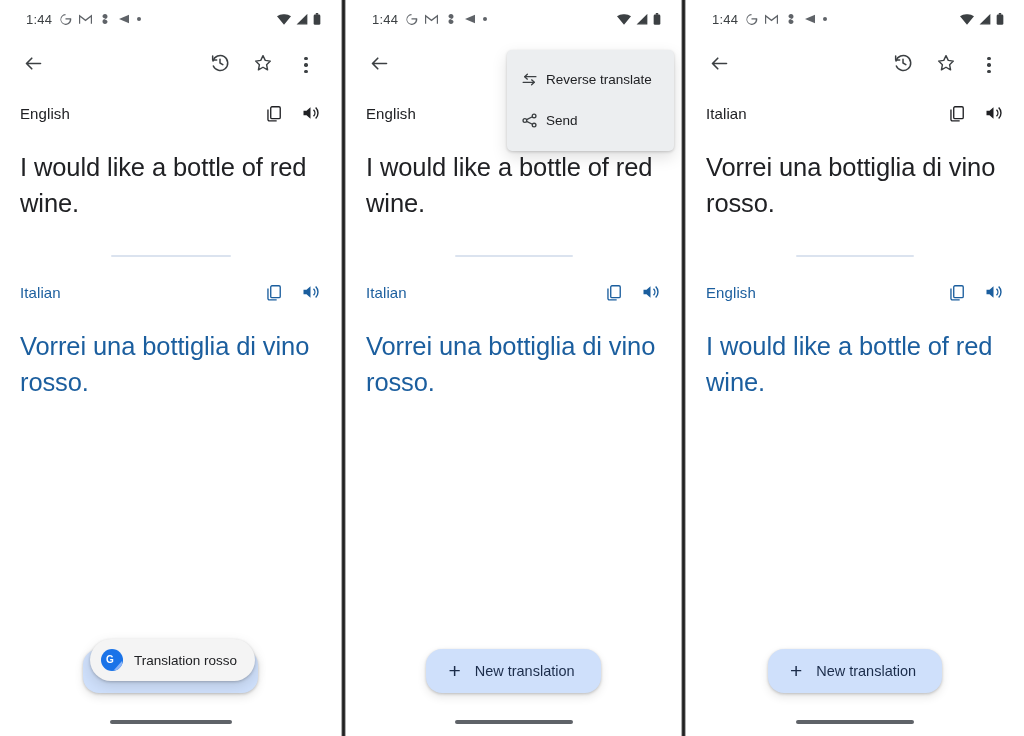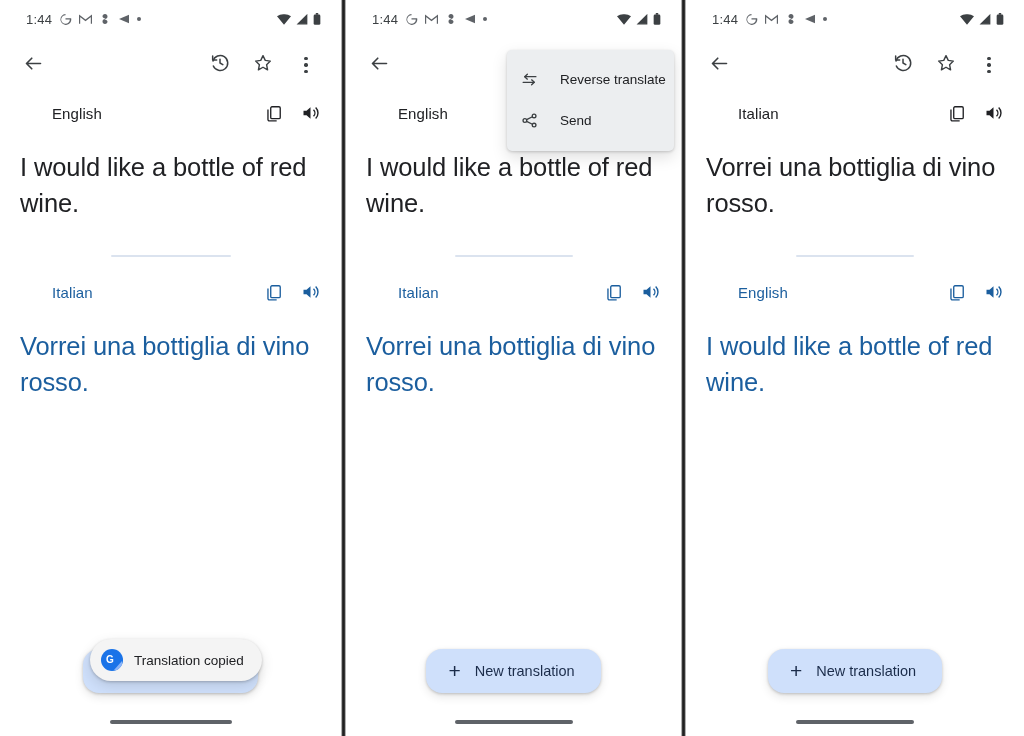--- a/index.html
+++ b/index.html
@@ -70,21 +70,20 @@
   
   .section { padding: 0 20px; }
   .sec-head {
     display: flex; align-items: center;
     height: 34px;
     margin-top: 4px;
   }
   .lang-label {
     font-size: 15px;
     letter-spacing: .1px;
-    margin-left: 32px;
   }
   .lang-label.dark { color: #202124; }
   .lang-label.blue { color: #1b5e9e; }
   .sec-head-spacer { flex: 1; }
   .sec-acts { display: flex; align-items: center; gap: 18px; }
   .act { cursor: pointer; display: flex; align-items: center; justify-content: center; }
   .act.dark { color: #202124; }
   .act.blue { color: #1b5e9e; }
 
   .phrase {
@@ -167,21 +166,21 @@
     top: 50px; left: 161px;
     width: 167px;
     background: #eceef0;
     border-radius: 5px;
     padding: 9px 0 10px 0;
     box-shadow: 0 1px 3px rgba(0,0,0,.18), 0 6px 16px rgba(0,0,0,.13);
     z-index: 10;
   }
   .menu-item {
     display: flex; align-items: center;
-    gap: 22px;
+    gap: 8px;
     height: 41px;
     padding: 0 13px;
     font-size: 13.5px;
     color: #202124;
     cursor: pointer;
     white-space: nowrap;
   }
   .menu-item .mi-icon {
     width: 18px; height: 18px;
     display: flex; align-items: center; justify-content: center;
@@ -348,21 +347,21 @@
         <span class="plus">+</span>
         <span>New translation</span>
       </div>
     </div>
 
     <div class="toast">
       <span class="gt-badge">
         <span class="gt-tri"></span>
         <span class="gt-g">G</span>
       </span>
-      <span>Translation copied</span>
+      <span>Translation rosso</span>
     </div>
 
     <div class="gesture">
         <i></i>
       </div>
   </div>
 
   <div class="sep"></div>
 
   <div class="panel p2">

